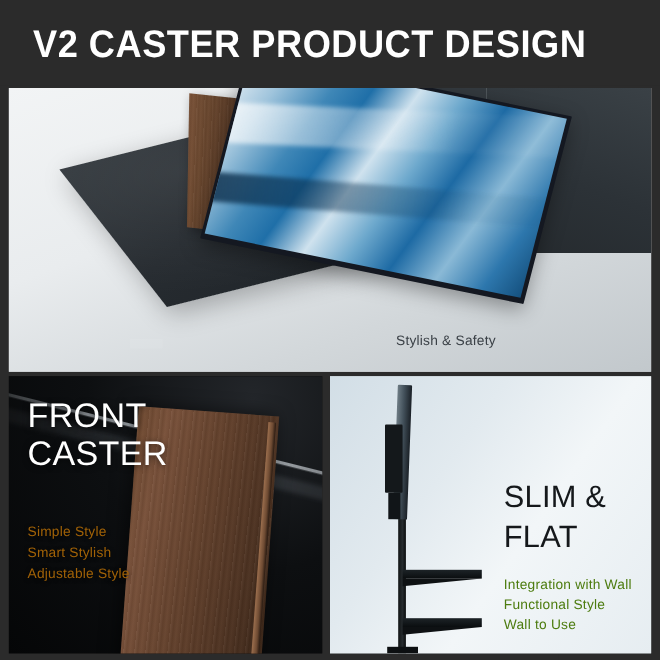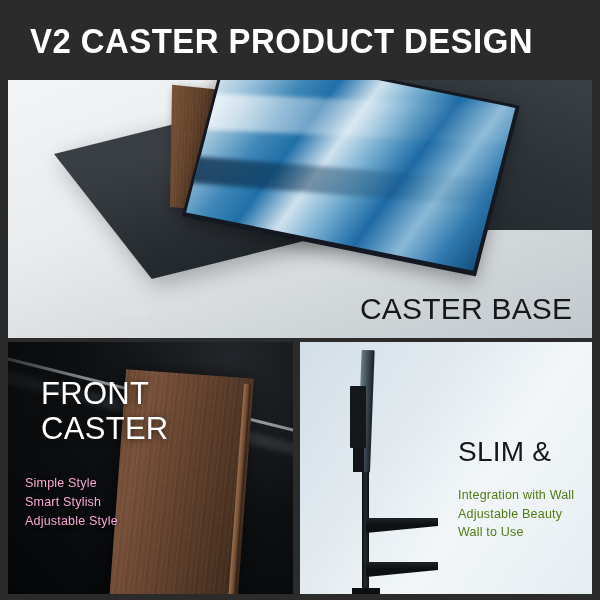--- a/index.html
+++ b/index.html
@@ -293,28 +293,28 @@
     left: 17px;
     top: 18px;
     z-index: 6;
   }
   .heading-light {
     font-size: 31px;
     font-weight: normal;
     color: #ffffff;
     line-height: 35px;
     letter-spacing: 0.3px;
-    margin: 16px;
+    margin: 0;
     text-shadow: 0 1px 6px rgba(0,0,0,0.6);
   }
   .sub-light {
-    margin-top: 28px;
+    margin-top: 44px;
     font-size: 12.5px;
     line-height: 19px;
-    color: #f9a8d4;
+    color: #a16207;
     letter-spacing: 0.2px;
     text-shadow: 0 1px 4px rgba(0,0,0,0.7);
   }
 
   
   .panel-br {
     left: 300px;
     top: 342px;
     width: 292px;
     height: 252px;
@@ -434,21 +434,20 @@
     <div class="base-shadow"></div>
     <div class="base-plate"></div>
     <div class="base-logo"></div>
     <div class="wood-column"></div>
 
     <div class="tv">
       <div class="tv-screen"></div>
     </div>
 
     <div class="top-text">
-      <div class="heading-dark">CASTER BASE</div>
       <div class="sub-dark">
         <div>Stylish &amp; Safety</div>
 
       </div>
     </div>
   </div>
 
   <div class="panel panel-bl">
     <div class="bl-bg"></div>
     <div class="bl-streak2"></div>
@@ -475,22 +474,23 @@
     <div class="br-tv"></div>
     <div class="br-bracket"></div>
     <div class="br-bracket2"></div>
     <div class="br-shelf1"></div>
     <div class="br-shelf2"></div>
     <div class="br-foot"></div>
 
     <div class="br-text">
       <div class="heading-dark">
         <div>SLIM &amp;</div>
+        <div>FLAT</div>
       </div>
       <div class="sub-dark">
         <div>Integration with Wall</div>
-        <div>Adjustable Beauty</div>
+        <div>Functional Style</div>
         <div>Wall to Use</div>
       </div>
     </div>
   </div>
 
 </div>
 
 </body></html>

